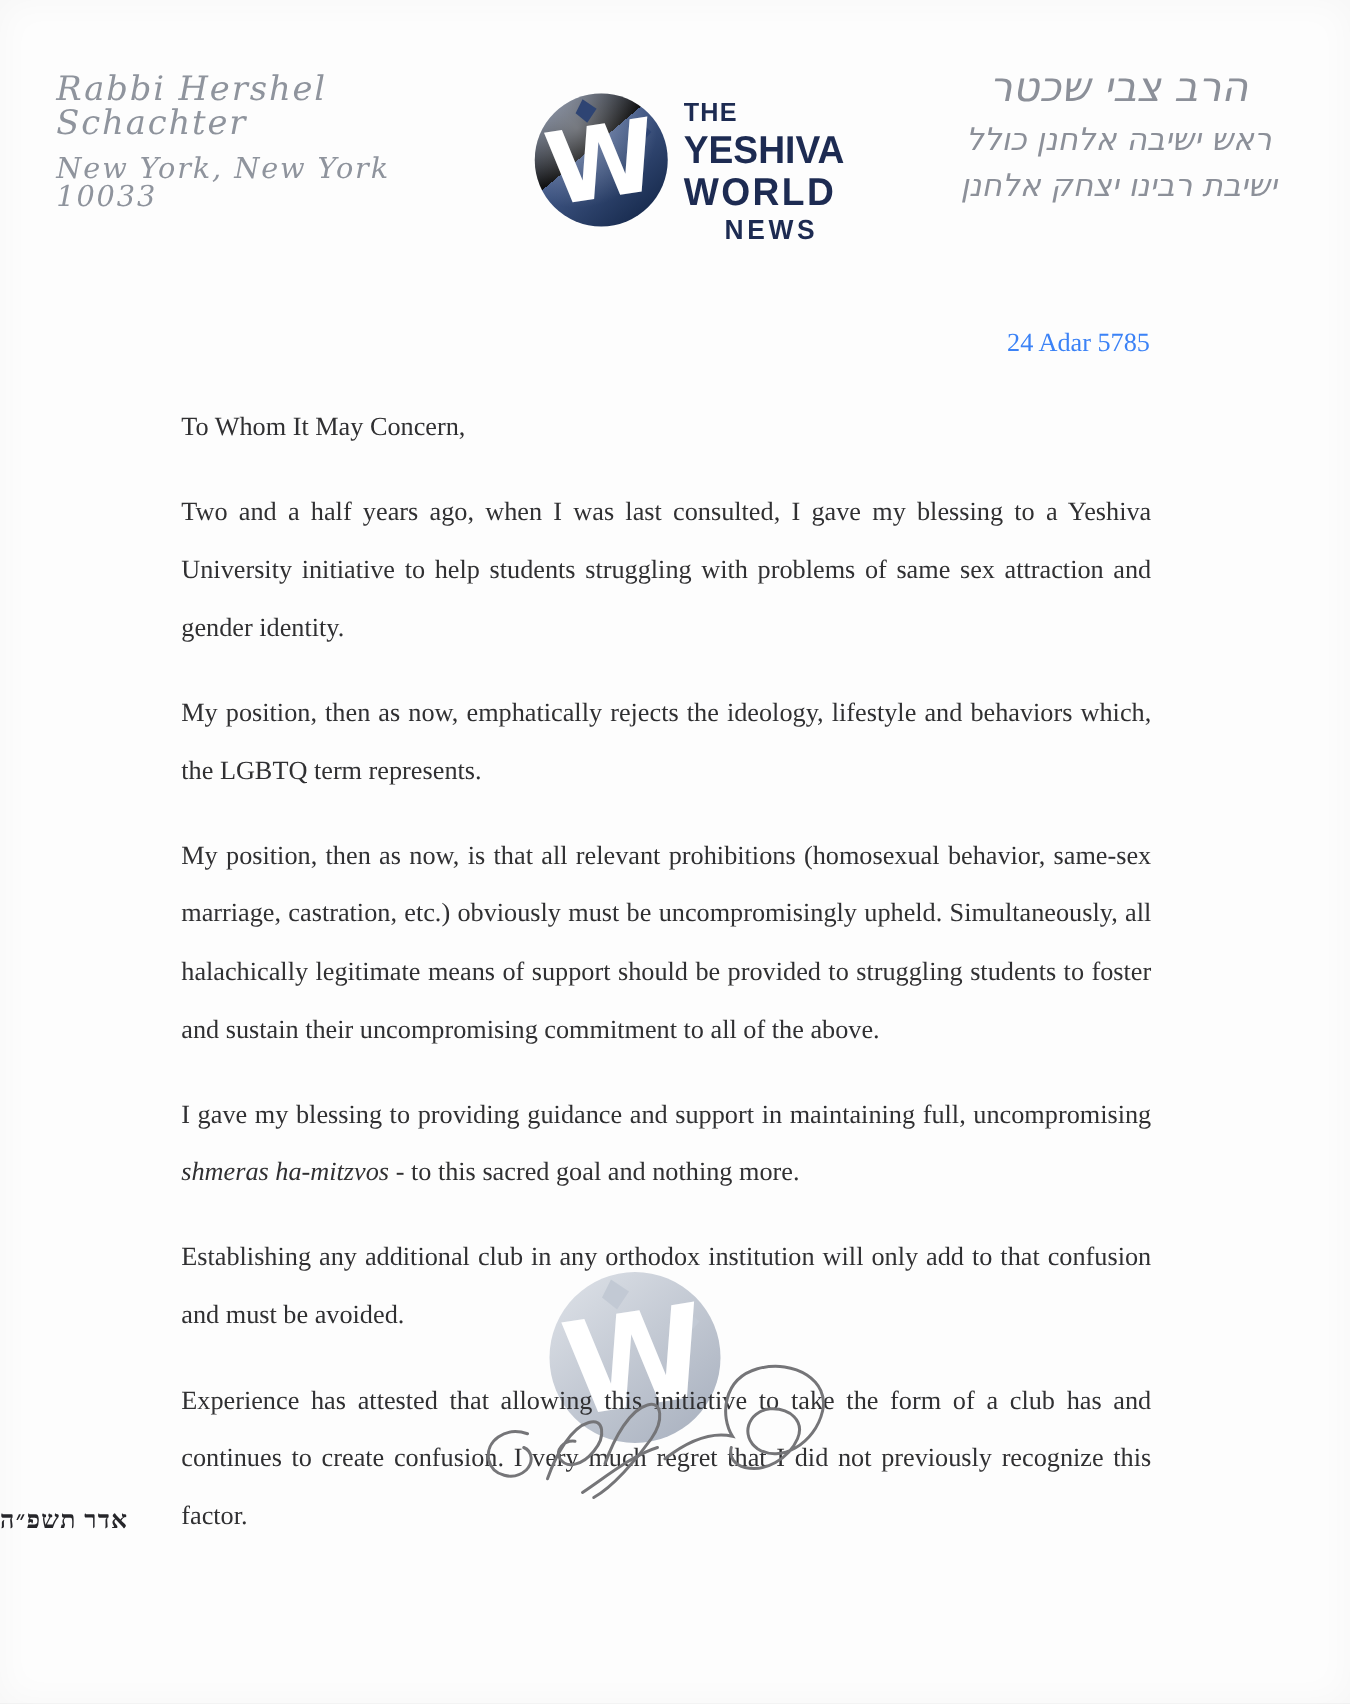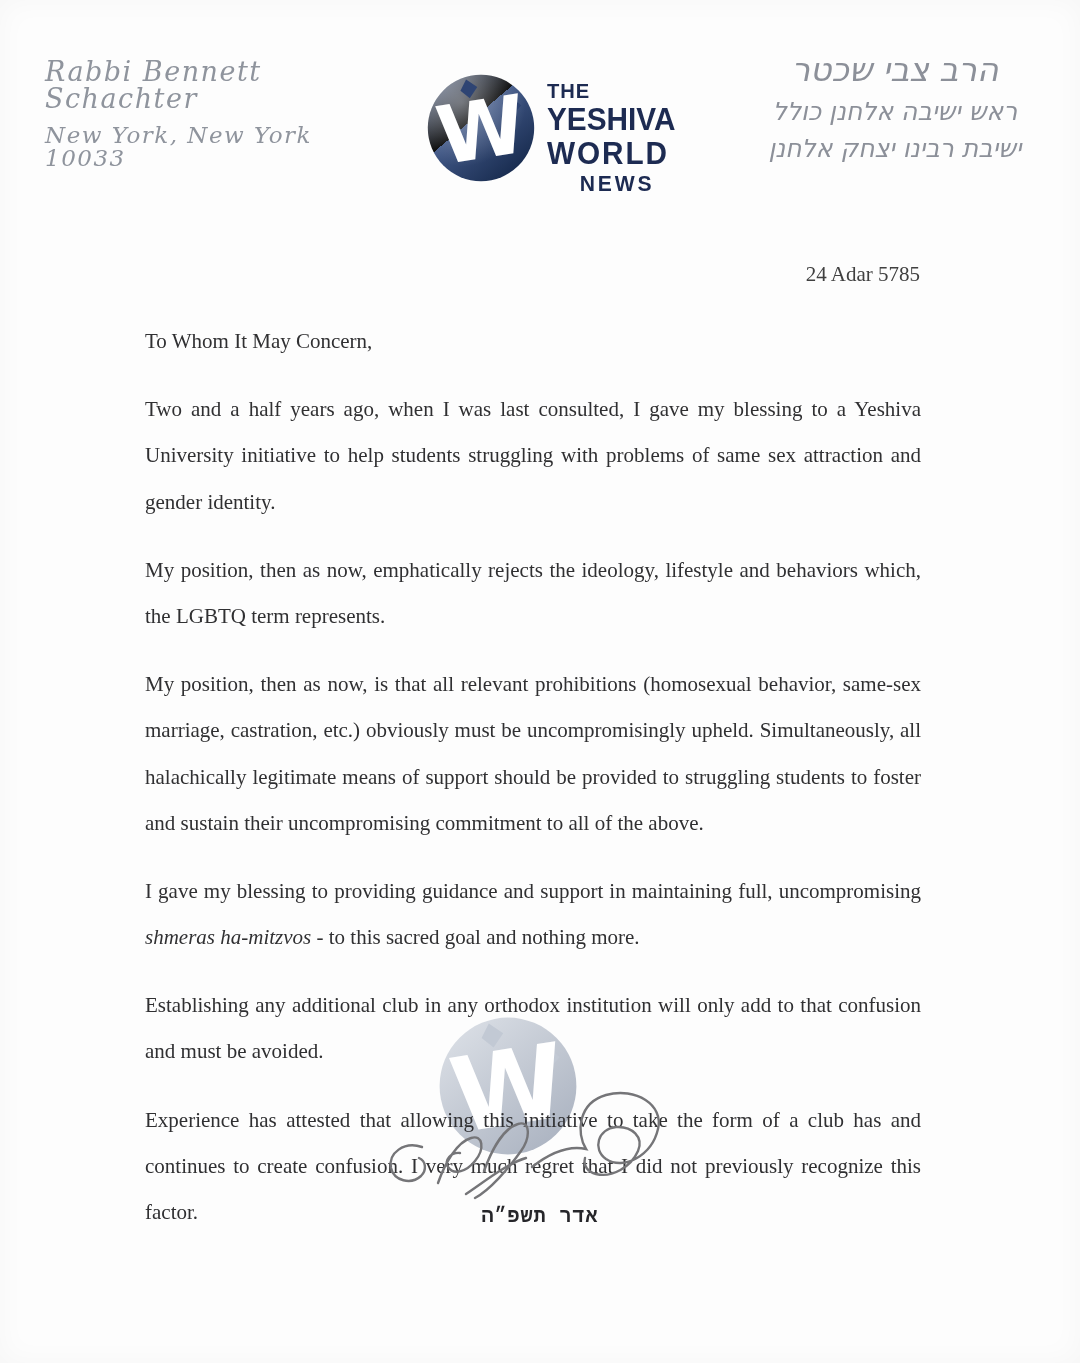--- a/index.html
+++ b/index.html
@@ -45,21 +45,21 @@
     font-family:"DejaVu Sans", sans-serif;
     font-style:italic;
     color:#8c9099;
   }
   .hebrew-header .hh-1{font-size:33px;line-height:1.35;}
   .hebrew-header .hh-2,.hebrew-header .hh-3{font-size:25px;line-height:1.5;}
 
   
   .letter-date{
     position:absolute;top:262px;right:160px;
-    font-size:21px;color:#404040;
+    font-size:21px;color:#3b82f6;
   }
 
   
   .letter-body{
     position:absolute;left:145px;top:318px;width:776px;
     font-size:21px;color:#303032;
     z-index:2;
   }
   .letter-body p{
     margin:0 0 22px 0;
@@ -69,33 +69,33 @@
   .letter-body p.salutation{text-align:left;}
   .letter-body em{font-style:italic;}
 
   
   .watermark{position:absolute;left:436px;top:1014px;width:144px;height:144px;z-index:1;}
   .signature{position:absolute;left:380px;top:1085px;width:300px;height:120px;z-index:3;}
 
   
   .closing-hebrew{
     position:absolute;left:0;top:1205px;width:1080px;
-    text-align:center;direction:rtl;
-    font-family:Liberation Mono, monospace;
+    text-align:left;direction:rtl;
+    font-family:Liberation Serif, serif;
     font-weight:bold;font-size:20px;color:#26262a;
     letter-spacing:1px;
   }
 </style>
 </head>
 <body>
 
 <div class="page">
 
   <div class="letterhead">
-    <div class="lh-name">Rabbi Bennett Schachter</div>
+    <div class="lh-name">Rabbi Hershel Schachter</div>
     <div class="lh-line">New York, New York 10033</div>
   </div>
 
   <div class="logo">
     <svg class="logo-mark" viewBox="0 0 120 120">
       <defs>
         <linearGradient id="sphereGrad" x1="0%" y1="0%" x2="85%" y2="100%">
           <stop offset="0%" stop-color="#8d9cba"></stop>
           <stop offset="45%" stop-color="#41588а" stop-opacity="1"></stop>
           <stop offset="45%" stop-color="#415887"></stop>

